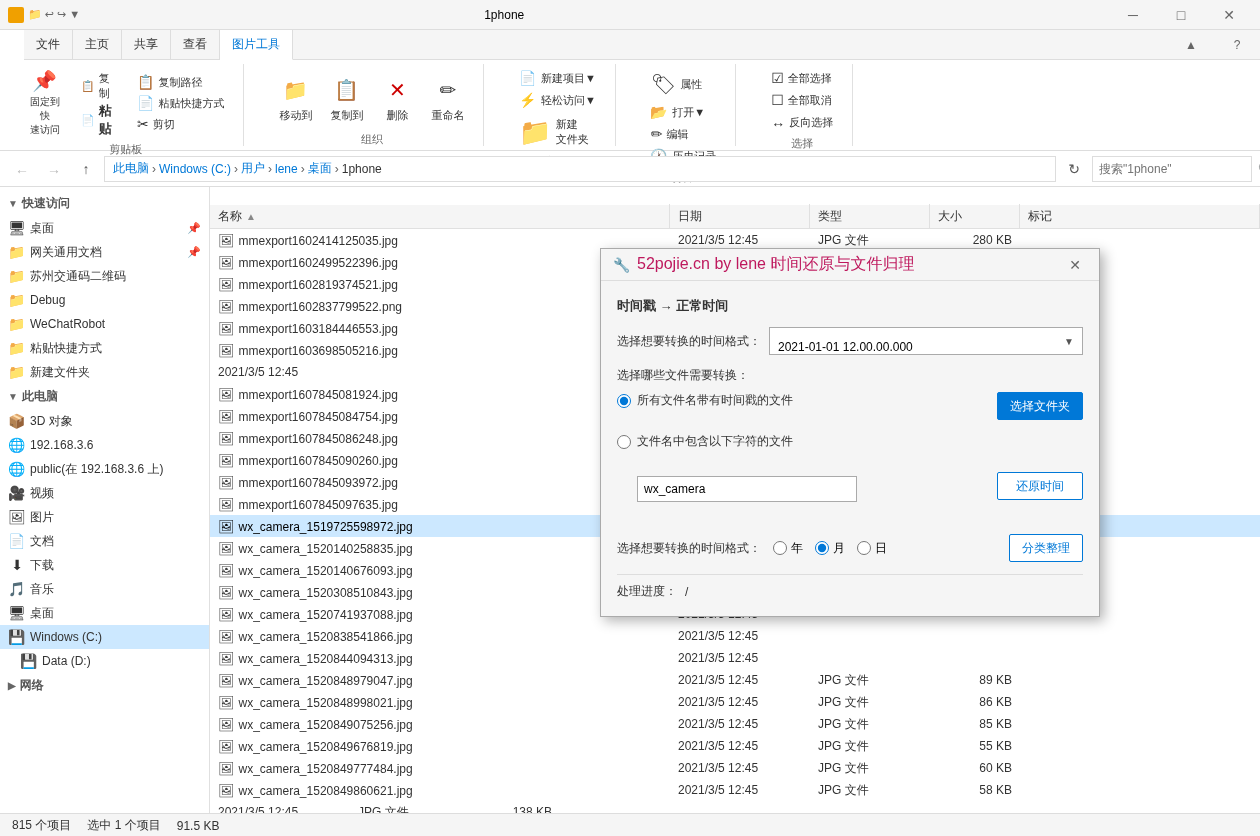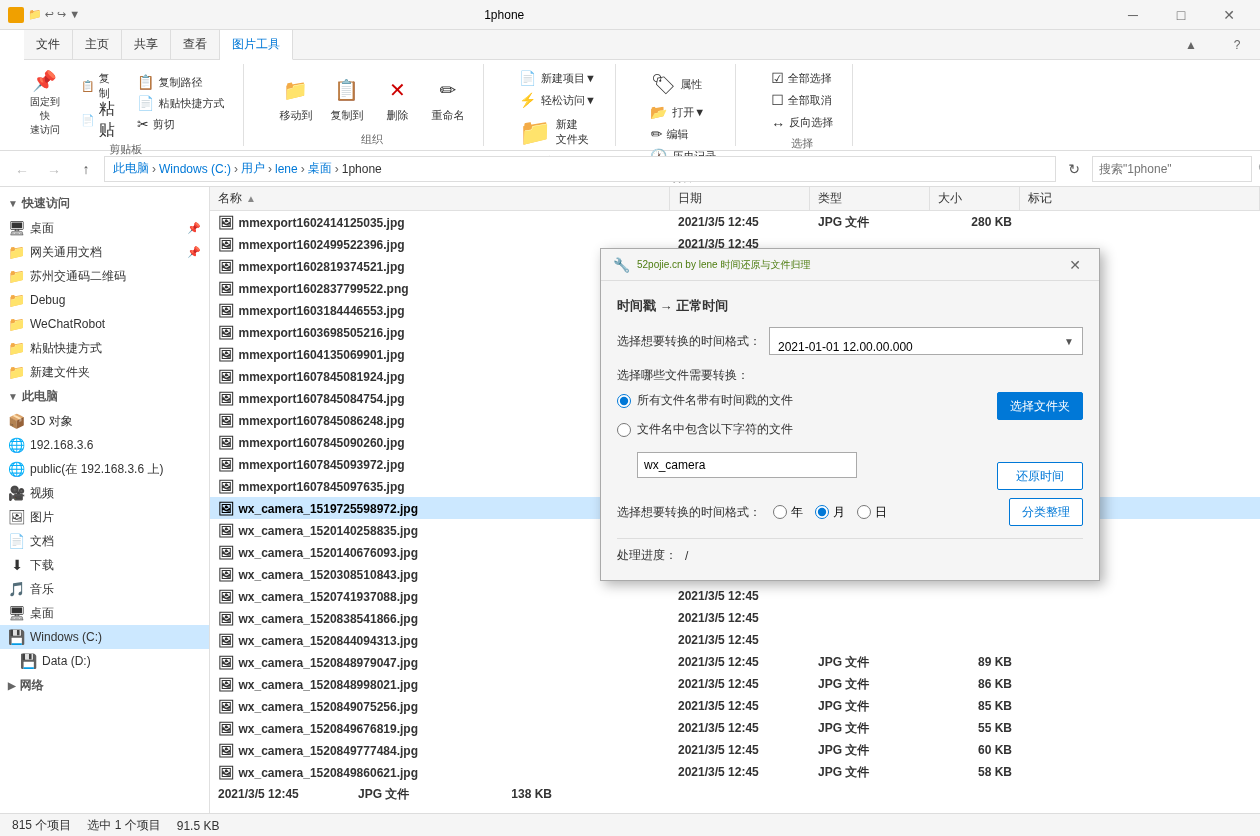--- a/index.html
+++ b/index.html
@@ -46,55 +46,55 @@
     .sidebar { width: 210px; background: #fff; border-right: 1px solid #e0e0e0; overflow-y: auto; padding: 4px 0; flex-shrink: 0; }
     .sidebar-item { display: flex; align-items: center; padding: 3px 8px; cursor: pointer; gap: 4px; font-size: 12px; color: #333; height: 24px; }
     .sidebar-item.active { background: #cce8ff; }
     .sidebar-item-icon { font-size: 14px; width: 18px; text-align: center; }
     .sidebar-item-label { flex: 1; overflow: hidden; text-overflow: ellipsis; white-space: nowrap; }
     .sidebar-header { display: flex; align-items: center; padding: 4px 8px; cursor: pointer; color: #555; font-size: 12px; gap: 4px; font-weight: bold; }
     .sidebar-expander { font-size: 10px; color: #666; }
 
     
     .file-area { flex: 1; background: #fff; overflow: hidden; display: flex; flex-direction: column; }
-    .file-list-header { display: flex; align-items: flex-end; padding: 0; background: #f5f5f5; border-bottom: 1px solid #e0e0e0; height: 24px; }
+    .file-list-header { display: flex; align-items: flex-end; padding: 0; background: #f5f5f5; border-bottom: 1px solid #e0e0e0; height: 24px; margin-top: 18px; }
     .col-header { padding: 0 8px; font-size: 12px; color: #333; cursor: pointer; height: 24px; display: flex; align-items: center; border-right: 1px solid #e0e0e0; }
     .col-name { width: 460px; }
     .col-date { width: 140px; }
     .col-type { width: 120px; }
     .col-size { width: 90px; }
     .col-tag { flex: 1; }
     .sort-icon { margin-left: 4px; font-size: 10px; color: #888; }
 
-    .file-list { flex: 1; overflow-y: auto; font-weight: bold; }
+    .file-list { flex: 1; overflow-y: auto; }
     .file-row { display: flex; align-items: center; height: 22px; cursor: pointer; }
     .file-row.selected { background: #cce8ff; }
     .file-row.selected .col-cell { color: #000; }
     .col-cell { padding: 0 8px; font-size: 12px; color: #333; overflow: hidden; text-overflow: ellipsis; white-space: nowrap; }
     .file-icon { margin-right: 4px; font-size: 13px; }
 
     
     .status-bar { height: 24px; background: #f5f5f5; border-top: 1px solid #ddd; display: flex; align-items: center; padding: 0 12px; gap: 16px; font-size: 12px; color: #333; }
 
     
     .dialog-overlay { position: fixed; top: 0; left: 0; width: 100%; height: 100%; background: transparent; display: flex; align-items: flex-start; justify-content: flex-start; pointer-events: none; }
     .dialog { position: absolute; top: 248px; left: 600px; width: 500px; background: #f5f5f5; border: 1px solid #aaa; box-shadow: 4px 4px 12px rgba(0,0,0,0.3); pointer-events: all; }
     .dialog-title-bar { background: #f5f5f5; height: 32px; display: flex; align-items: center; padding: 0 12px; border-bottom: 1px solid #ddd; }
     .dialog-title-icon { width: 16px; height: 16px; margin-right: 8px; font-size: 14px; }
-    .dialog-title-text { flex: 1; font-size: 10px; color: #4d7c0f; }
+    .dialog-title-text { flex: 1; font-size: 16px; color: #be185d; }
     .dialog-close-btn { width: 24px; height: 24px; display: flex; align-items: center; justify-content: center; cursor: pointer; font-size: 14px; color: #666; border: 1px solid transparent; border-radius: 2px; }
     .dialog-body { padding: 16px; }
     .dialog-section-title { font-size: 13px; font-weight: bold; color: #333; margin-bottom: 12px; }
     .dialog-row { display: flex; align-items: center; margin-bottom: 12px; gap: 8px; }
     .dialog-label { font-size: 12px; color: #333; white-space: nowrap; }
     .dialog-select-box { flex: 1; height: 28px; border: 1px solid #aaa; background: #fff; display: flex; align-items: center; padding: 0 8px; cursor: pointer; position: relative; }
     .dialog-select-text { flex: 1; font-size: 12px; margin-top: 12px; }
     .dialog-select-arrow { font-size: 10px; color: #555; }
     .dialog-section-label { font-size: 12px; color: #333; margin-bottom: 8px; }
-    .radio-group { display: flex; flex-direction: column; gap: 12px; margin-bottom: 8px; }
+    .radio-group { display: flex; flex-direction: column; gap: 24px; margin-bottom: 24px; }
     .radio-row { display: flex; align-items: center; gap: 6px; font-size: 12px; color: #333; }
     .radio-input { width: 14px; height: 14px; accent-color: #0078d7; cursor: pointer; }
     .dialog-input { height: 26px; border: 1px solid #aaa; padding: 0 6px; font-size: 12px; background: #fff; }
     .dialog-btn { height: 28px; padding: 0 12px; background: #fff; border: 1px solid #0078d7; color: #0078d7; font-size: 12px; cursor: pointer; border-radius: 2px; }
     .dialog-btn.primary { background: #0078d7; color: #fff; }
     .organize-row { display: flex; align-items: center; gap: 12px; margin-bottom: 12px; }
     .radio-inline { display: flex; align-items: center; gap: 4px; font-size: 12px; }
     .progress-row { display: flex; align-items: center; gap: 8px; font-size: 12px; color: #333; margin-top: 8px; border-top: 1px solid #ddd; padding-top: 8px; }
 
     
@@ -139,21 +139,21 @@
           <div class="ribbon-btn-icon">📌</div>
           <span>固定到快<br>速访问</span>
         </div>
         <div style="display:flex;flex-direction:column;gap:2px;">
           <div class="ribbon-btn" style="width:52px;height:32px;flex-direction:row;gap:4px;">
             <span>📋</span>
             <span style="font-size:11px;">复制</span>
           </div>
           <div class="ribbon-btn" style="width:52px;height:32px;flex-direction:row;gap:4px;">
             <span>📄</span>
-            <span style="font-size:16px;">粘贴</span>
+            <span style="font-size:13px;font-weight:bold;">粘贴</span>
           </div>
         </div>
         <div style="display:flex;flex-direction:column;gap:1px;justify-content:center;">
           <div class="ribbon-btn-small">
             <span class="ribbon-btn-small-icon">📋</span>
             <span>复制路径</span>
           </div>
           <div class="ribbon-btn-small">
             <span class="ribbon-btn-small-icon">📄</span>
             <span>粘贴快捷方式</span>
@@ -437,23 +437,20 @@
         <div class="file-row">
       <div class="col-cell col-name">
         <span class="file-icon">🖼</span>mmexport1603698505216.jpg
       </div>
       <div class="col-cell col-date">2021/3/5 12:45</div>
       <div class="col-cell col-type"></div>
       <div class="col-cell col-size" style="text-align:right;"></div>
       <div class="col-cell col-tag"></div>
     </div>
         <div class="file-row">
-      <div class="col-cell col-name">
-        <span class="file-icon">🖼</span>mmexport1604135069901.jpg
-      </div>
       <div class="col-cell col-date">2021/3/5 12:45</div>
       <div class="col-cell col-type"></div>
       <div class="col-cell col-size" style="text-align:right;"></div>
       <div class="col-cell col-tag"></div>
     </div>
         <div class="file-row">
       <div class="col-cell col-name">
         <span class="file-icon">🖼</span>mmexport1607845081924.jpg
       </div>
       <div class="col-cell col-date">2021/3/5 12:45</div>
@@ -666,23 +663,23 @@
             <label>所有文件名带有时间戳的文件</label>
           </div>
           <div class="radio-row">
             <input type="radio" class="radio-input" name="fileFilter" style="">
             <label>文件名中包含以下字符的文件</label>
           </div>
           <div style="margin-left:20px;margin-top:2px;">
             <input type="text" class="dialog-input" style="width: 220px;" value="wx_camera">
           </div>
         </div>
-        <div style="display:flex;flex-direction:column;gap:6px;margin-left:auto;">
+        <div style="display:flex;flex-direction:column;margin-left:auto;">
           <button class="dialog-btn primary">选择文件夹</button>
-          <button class="dialog-btn" style="margin-top:36px;">还原时间</button>
+          <button class="dialog-btn" style="margin-top:52px;">还原时间</button>
         </div>
       </div>
 
       <div class="organize-row" style="margin-top:8px;">
         <span class="dialog-label">选择想要转换的时间格式：</span>
         <div class="radio-inline">
           <input type="radio" name="organizeBy" class="radio-input" style="">
           <span>年</span>
         </div>
         <div class="radio-inline">

